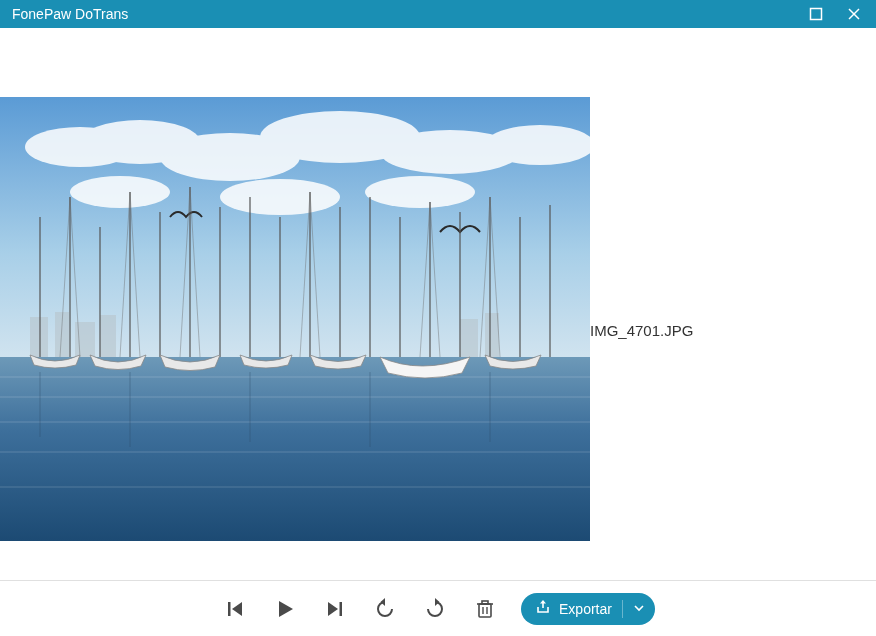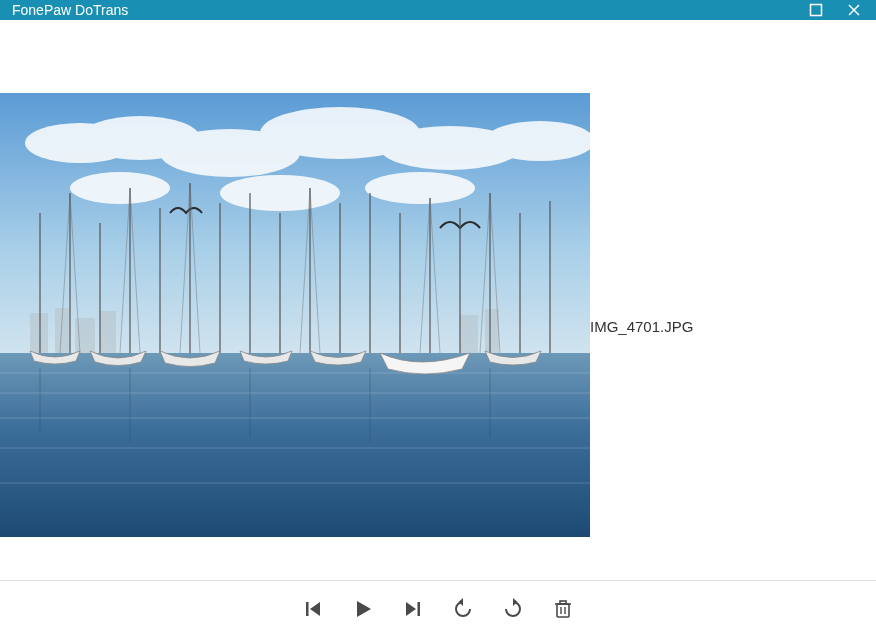--- a/index.html
+++ b/index.html
@@ -7,21 +7,21 @@
       font-family: "Segoe UI", Arial, sans-serif;
       background: #ffffff;
       width: 876px;
       height: 636px;
       overflow: hidden;
       display: flex;
       flex-direction: column;
     }
     .titlebar {
       background: #1a8fb4;
-      height: 20px;
+      height: 28px;
       display: flex;
       align-items: center;
       padding: 0 12px;
       color: #ffffff;
       font-size: 14px;
       justify-content: space-between;
     }
     .titlebar-title { font-weight: 400; }
     .titlebar-controls { display: flex; gap: 18px; align-items: center; }
     .titlebar-controls .ctrl { cursor: pointer; display: flex; align-items: center; justify-content: center; width: 20px; height: 20px; }
@@ -249,13 +249,29 @@
   </div>
   <div class="btn">
     <svg width="20" height="20" viewBox="0 0 20 20">
       <rect x="4" y="5" width="12" height="13" rx="1" fill="none" stroke="#4a4a4a" stroke-width="1.6"></rect>
       <line x1="2" y1="5" x2="18" y2="5" stroke="#4a4a4a" stroke-width="1.6"></line>
       <line x1="8" y1="8" x2="8" y2="15" stroke="#4a4a4a" stroke-width="1.4"></line>
       <line x1="12" y1="8" x2="12" y2="15" stroke="#4a4a4a" stroke-width="1.4"></line>
       <rect x="7" y="2" width="6" height="3" fill="none" stroke="#4a4a4a" stroke-width="1.6"></rect>
     </svg>
   </div>
+  <div class="export-btn">
+    <span>
+      <svg width="16" height="16" viewBox="0 0 16 16">
+          <path d="M3,8 v5 h10 v-5" fill="none" stroke="#fff" stroke-width="1.6"></path>
+          <path d="M8,2 v7" stroke="#fff" stroke-width="1.6"></path>
+          <polygon points="8,1 5,4.5 11,4.5" fill="#fff"></polygon>
+        </svg>
+    </span>
+    <span>Exportar</span>
+    <span class="sep"></span>
+    <span>
+      <svg width="12" height="12" viewBox="0 0 12 12">
+          <polyline points="2,4 6,8 10,4" fill="none" stroke="#fff" stroke-width="1.6"></polyline>
+        </svg>
+    </span>
+  </div>
 </div>
 
 </body></html>

